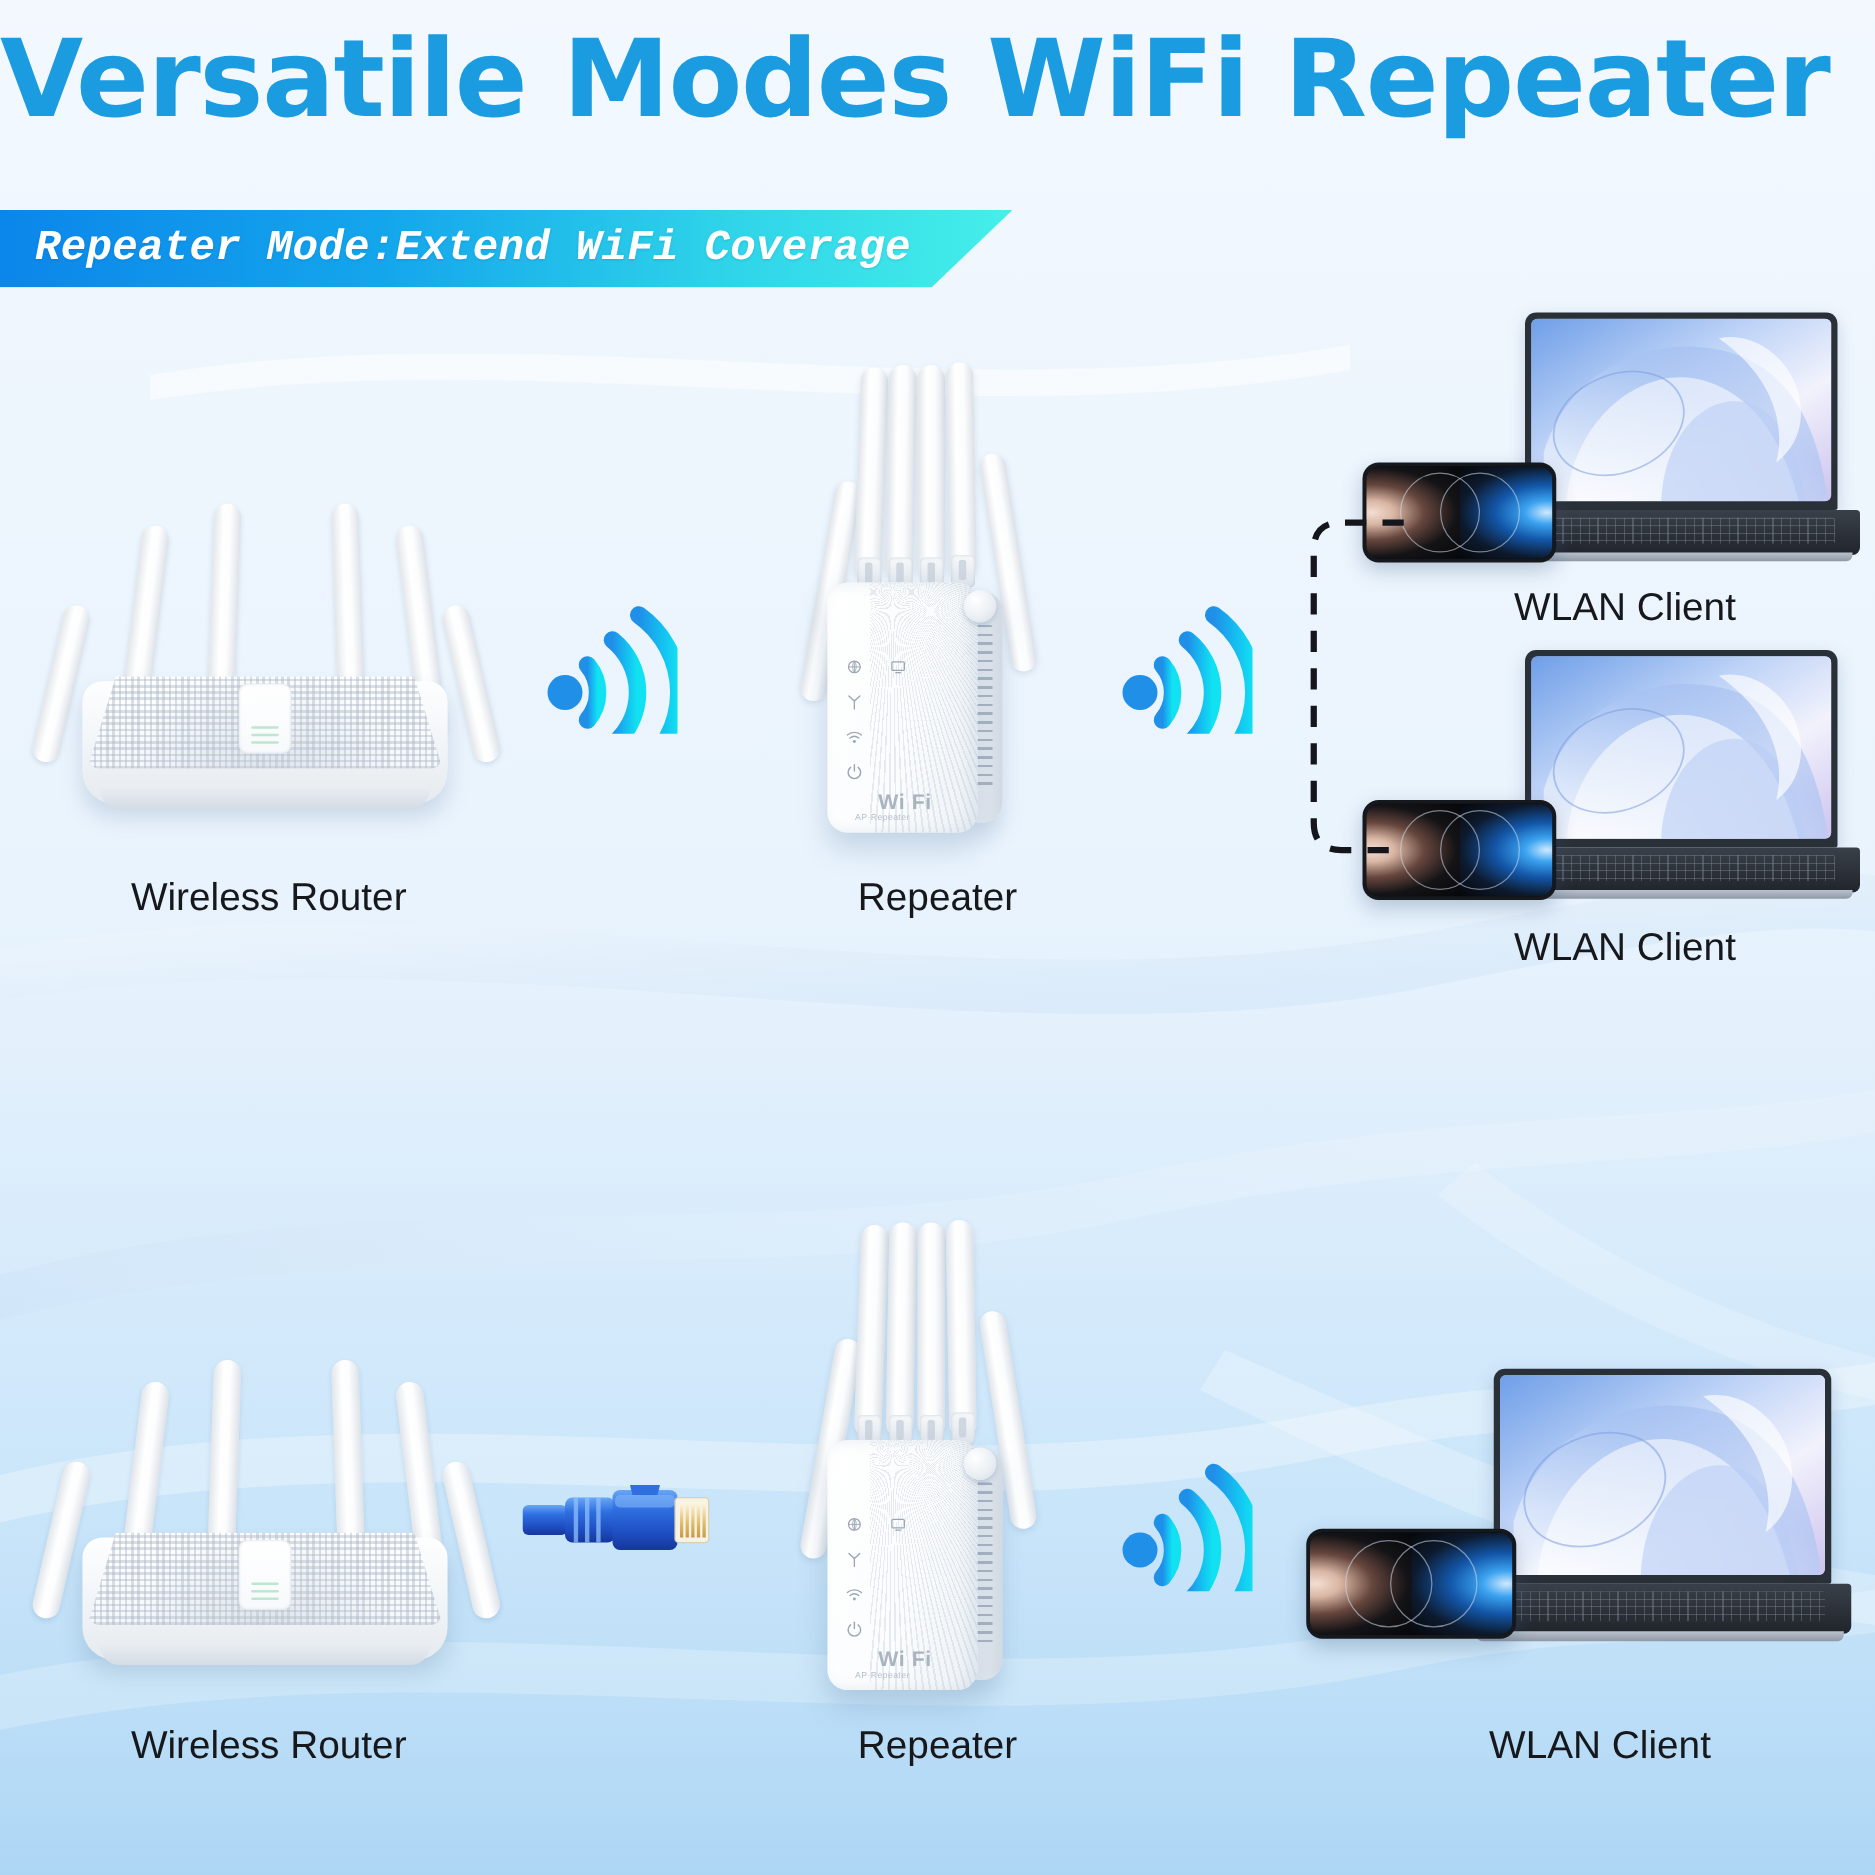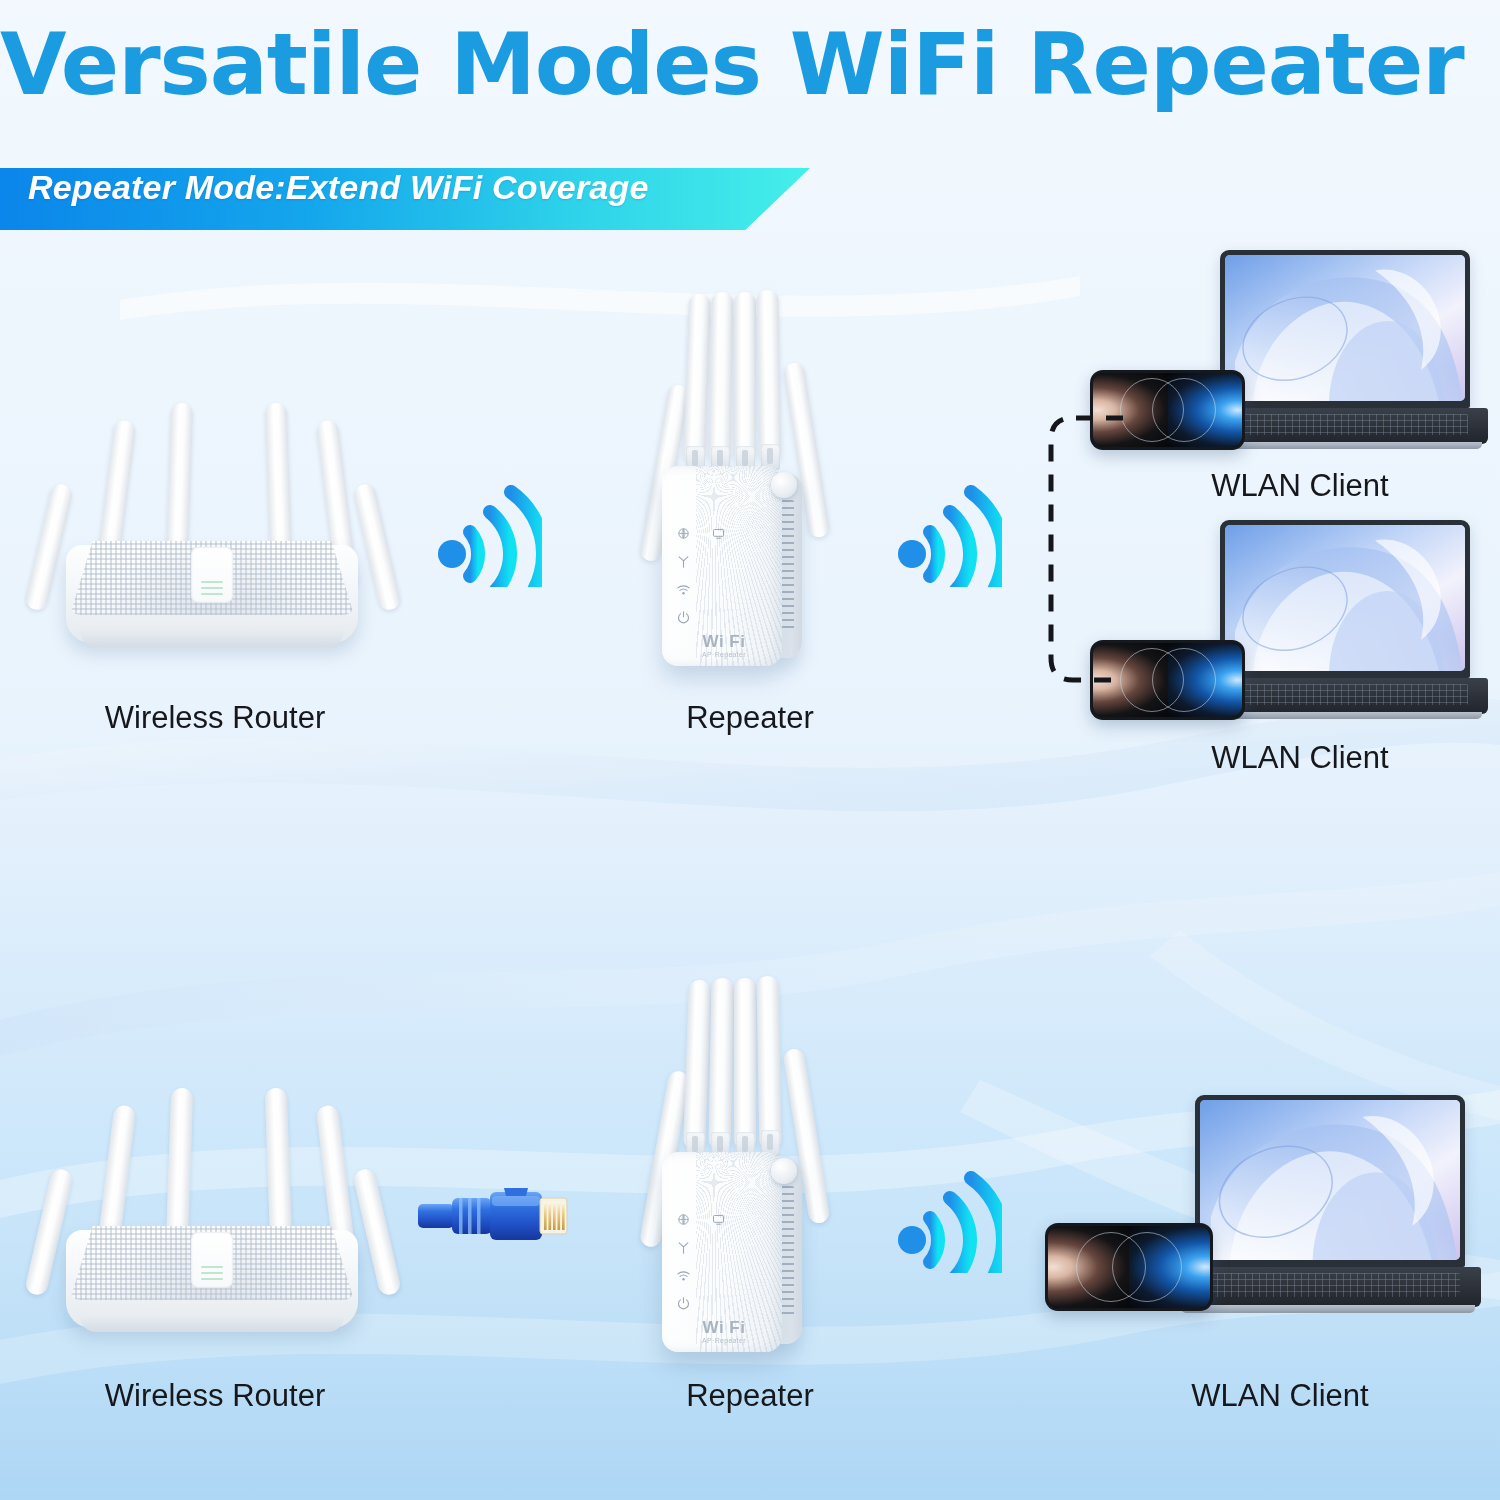--- a/index.html
+++ b/index.html
@@ -26,25 +26,25 @@
     font-size:86px; font-weight:700; letter-spacing:-1px;
     color:#1b9ce1;
     font-family:"DejaVu Sans", sans-serif;
     white-space:nowrap;
     z-index:6;
   }
 
   
   .ribbon {
     position:absolute; height:62px; z-index:6;
-    display:flex; 
+    display:flex; align-items:center;
     color:#ffffff; font-style:italic; font-weight:600;
     font-size:34px; letter-spacing:.2px;
     text-shadow:0 1px 2px rgba(0,60,120,.18);
-    font-family:Liberation Sans, sans-serif;
+    font-family:Liberation Mono, monospace;
   }
   .ribbon-1 {
     top:168px; left:0; width:810px;
     padding-left:28px;
     background:linear-gradient(90deg,#0b86ea 0%,#14a6ec 38%,#2fd4e9 72%,#45efe9 100%);
     clip-path:polygon(0 0, 100% 0, 92% 100%, 0 100%);
   }
   .ribbon-2 {
     top:828px; right:0; width:985px;
     padding-left:120px;
@@ -148,21 +148,21 @@
   .repeater .knob {
     position:absolute; left:133px; top:188px; width:26px; height:26px;
     border-radius:50%;
     background:radial-gradient(circle at 36% 32%, #ffffff 0%, #e9eef3 60%, #d2d9e2 100%);
     box-shadow:0 2px 4px rgba(90,120,155,.28);
     z-index:3;
   }
   .leds { position:absolute; left:38px; top:242px; width:74px; }
   .leds .led { position:absolute; color:#9aa6b4; }
   .wifi-mark {
-    position:absolute; left:46px; top:348px; width:80px; text-align:center;
+    position:absolute; left:46px; top:348px; width:80px; text-align:left;
     z-index:3;
   }
   .wifi-mark .wf {
     font-size:17px; font-weight:700; color:#aab4c1; letter-spacing:.5px;
     display:flex; align-items:center; justify-content:center; gap:1px;
   }
   .wifi-mark .sub { font-size:7px; color:#b6bfcb; letter-spacing:.3px; margin-top:-1px; }
 
   
   .waves { position:absolute; z-index:5; }

